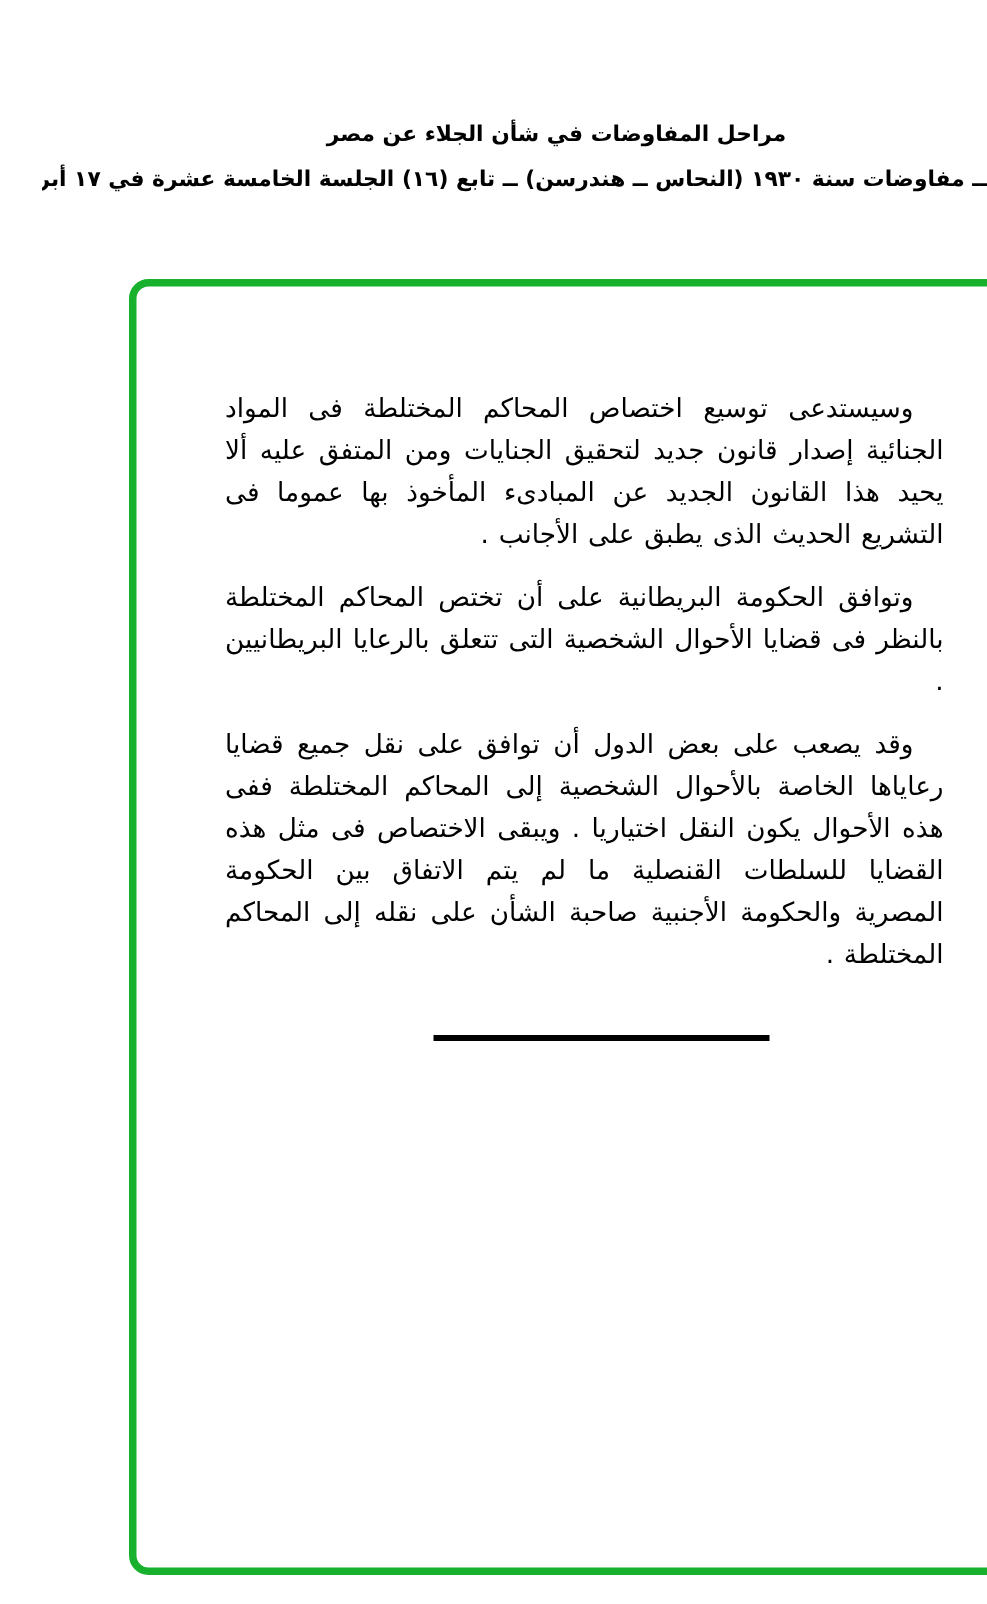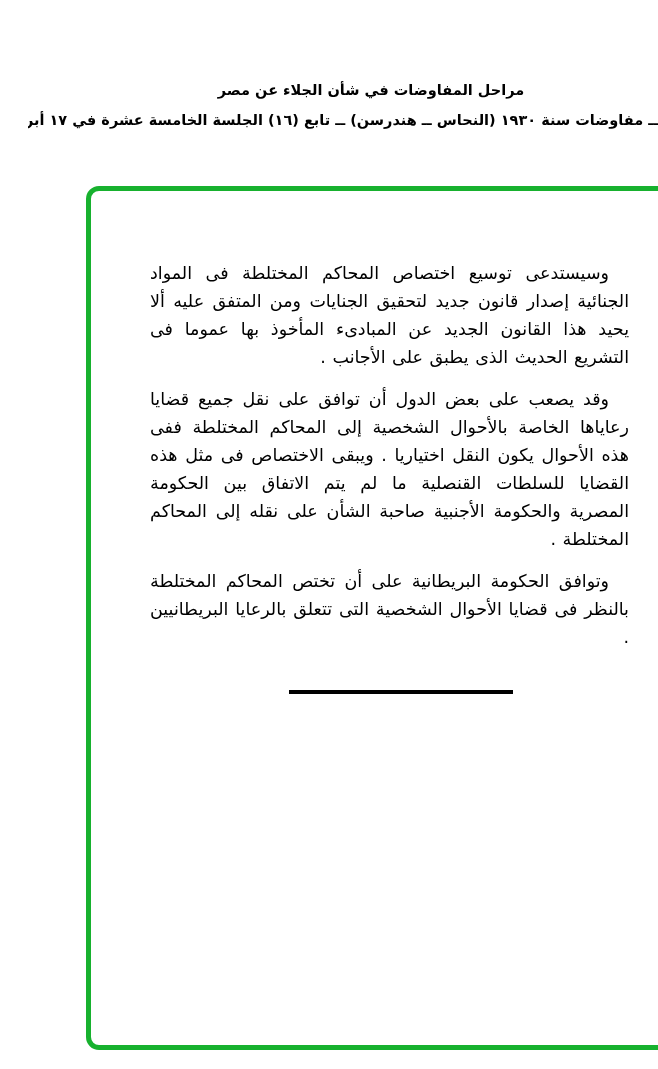--- a/index.html
+++ b/index.html
@@ -86,20 +86,20 @@
 <div class="page">
 
   <div class="header">
     <div class="doc-title">مراحل المفاوضات في شأن الجلاء عن مصر</div>
     <div class="doc-subtitle">٧ ــ مفاوضات سنة ١٩٣٠ (النحاس ــ هندرسن) ــ تابع (١٦) الجلسة الخامسة عشرة في ١٧ أبريل ١٩٣٠</div>
   </div>
 
   <div class="content-frame">
     <div class="content-inner">
       <p>وسيستدعى توسيع اختصاص المحاكم المختلطة فى المواد الجنائية إصدار قانون جديد لتحقيق الجنايات ومن المتفق عليه ألا يحيد هذا القانون الجديد عن المبادىء المأخوذ بها عموما فى التشريع الحديث الذى يطبق على الأجانب .</p>
+      <p>وتوافق الحكومة البريطانية على أن تختص المحاكم المختلطة بالنظر فى قضايا الأحوال الشخصية التى تتعلق بالرعايا البريطانيين .</p>
       <p>وقد يصعب على بعض الدول أن توافق على نقل جميع قضايا رعاياها الخاصة بالأحوال الشخصية إلى المحاكم المختلطة ففى هذه الأحوال يكون النقل اختياريا .  ويبقى الاختصاص فى مثل هذه القضايا للسلطات القنصلية ما لم يتم الاتفاق بين الحكومة المصرية والحكومة الأجنبية صاحبة الشأن على نقله إلى المحاكم المختلطة .</p>
-      <p>وتوافق الحكومة البريطانية على أن تختص المحاكم المختلطة بالنظر فى قضايا الأحوال الشخصية التى تتعلق بالرعايا البريطانيين .</p>
       <div class="divider"></div>
     </div>
   </div>
 
 
 </div>
 
 </body></html>

